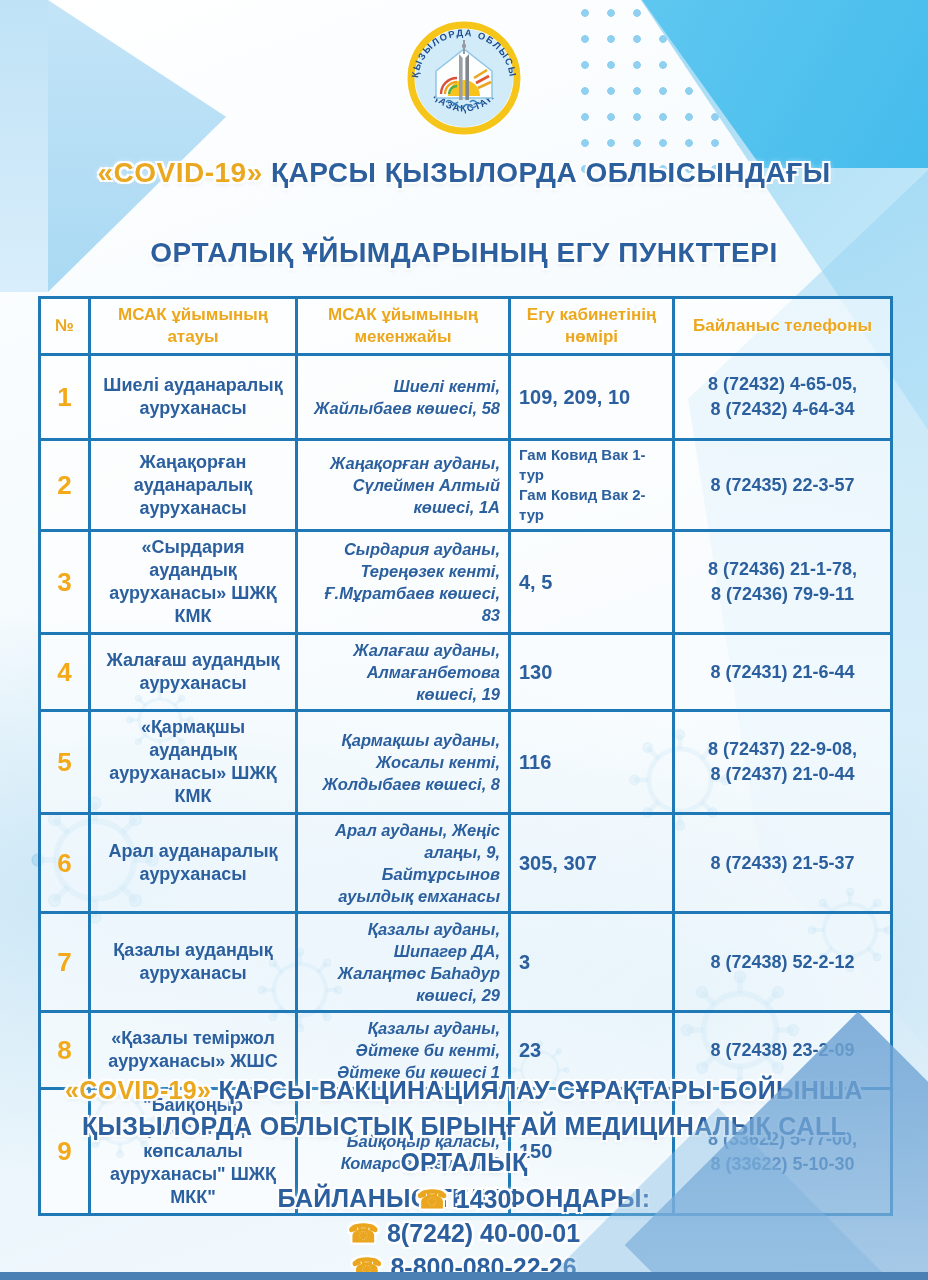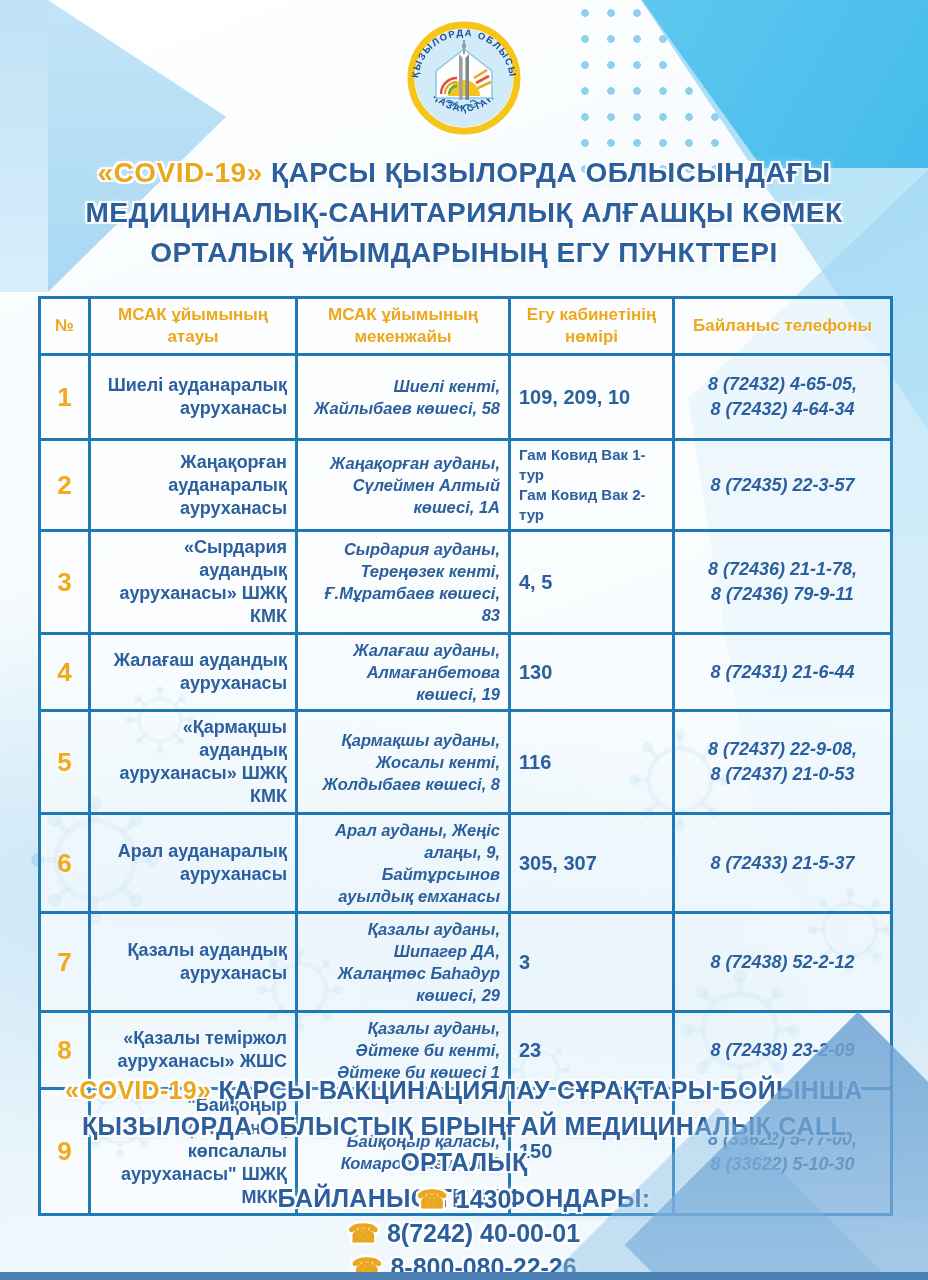--- a/index.html
+++ b/index.html
@@ -59,25 +59,25 @@
   table.vx tbody tr:nth-child(3){height:80px}
   table.vx tbody tr:nth-child(4){height:70px}
   table.vx tbody tr:nth-child(5){height:80px}
   table.vx tbody tr:nth-child(6){height:80px}
   table.vx tbody tr:nth-child(7){height:80px}
   table.vx tbody tr:nth-child(8){height:75px}
   table.vx tbody tr:nth-child(9){height:80px}
   table.vx th{color:#eda71c;font-size:17px;line-height:22px;text-align:center;font-weight:bold;
     text-shadow:0 1px 2px rgba(255,255,255,.9);}
   td.cell-num{color:#f3a918;font-size:26px;font-weight:bold;text-align:center;}
-  td.cell-name{color:#2b5f9e;font-size:18px;line-height:23px;font-weight:bold;text-align:right;}
+  td.cell-name{color:#2b5f9e;font-size:18px;line-height:23px;font-weight:bold;text-align:center;}
   td.cell-addr{color:#2b5f9e;font-size:16.5px;line-height:22px;font-style:italic;font-weight:600;text-align:right;}
   td.cell-cab{color:#2b5f9e;font-size:20px;font-weight:bold;text-align:left;}
   td.cell-cab .small-line{font-size:15px;line-height:20px;}
-  td.cell-tel{color:#2b5f9e;font-size:18px;line-height:25px;font-weight:bold;font-style:italic;text-align:center;}
+  td.cell-tel{color:#2b5f9e;font-size:18px;line-height:25px;font-weight:bold;text-align:center;}
   
   .phone-list{position:absolute;left:0;right:0;top:1182px;text-align:center;}
   .phone-row{font-size:25px;line-height:34px;font-weight:bold;color:#2c5f9e;
     text-shadow:-2px -2px 0 #fff,2px -2px 0 #fff,-2px 2px 0 #fff,2px 2px 0 #fff,0 0 5px #fff;}
   .phone-row .ph-icon{color:#eaa61e;margin-right:8px;font-style:normal;}
 </style>
 </head>
 <body>
 
 <div class="poster">
@@ -153,21 +153,21 @@
       <circle cx="60" cy="28" r="2.2" fill="#969ca2"></circle>
       <path d="M 55,36 L 55,82 L 58.6,82 L 58.6,40 Z" fill="#9aa0a6"></path>
       <path d="M 65,36 L 65,82 L 61.4,82 L 61.4,40 Z" fill="#7f868c"></path>
       <path d="M 42,84 q 3,-3 6,0 q 3,3 6,0 M 66,84 q 3,-3 6,0 q 3,3 6,0" fill="none" stroke="#2f7ab8" stroke-width="1.6"></path>
       <path d="M 48,88 q 3,-3 6,0 q 3,3 6,0 q 3,-3 6,0 q 3,3 6,0" fill="none" stroke="#2f7ab8" stroke-width="1.6"></path>
     </g>
   </svg>
 
   <div class="headline title">
     <span class="gold">«COVID-19»</span><span> ҚАРСЫ ҚЫЗЫЛОРДА ОБЛЫСЫНДАҒЫ</span><br>
-    <span>МЕДИЦИНАЛЫҚ-САНИТАРИЯЛЫҚ АЛҒАШҚЫ КӨМЕК</span><br>
+    <br>
     <span>ОРТАЛЫҚ ҰЙЫМДАРЫНЫҢ ЕГУ ПУНКТТЕРІ</span>
   </div>
 
   <table class="vx">
     <colgroup>
       <col class="c-num">
         <col class="c-name">
         <col class="c-addr">
         <col class="c-cab">
         <col class="c-tel">
@@ -231,21 +231,21 @@
         </tr>
         <tr>
           <td class="cell-num">5</td>
           <td class="cell-name">«Қармақшы аудандық ауруханасы» ШЖҚ КМК</td>
           <td class="cell-addr">Қармақшы ауданы, Жосалы кенті, Жолдыбаев көшесі, 8</td>
           <td class="cell-cab">
             <div>116</div>
           </td>
           <td class="cell-tel">
             <div>8 (72437) 22-9-08,</div>
-            <div>8 (72437) 21-0-53</div>
+            <div>8 (72437) 21-0-44</div>
           </td>
         </tr>
         <tr>
           <td class="cell-num">6</td>
           <td class="cell-name">Арал ауданаралық ауруханасы</td>
           <td class="cell-addr">Арал ауданы, Жеңіс алаңы, 9, Байтұрсынов ауылдық емханасы</td>
           <td class="cell-cab">
             <div>305, 307</div>
           </td>
           <td class="cell-tel">

